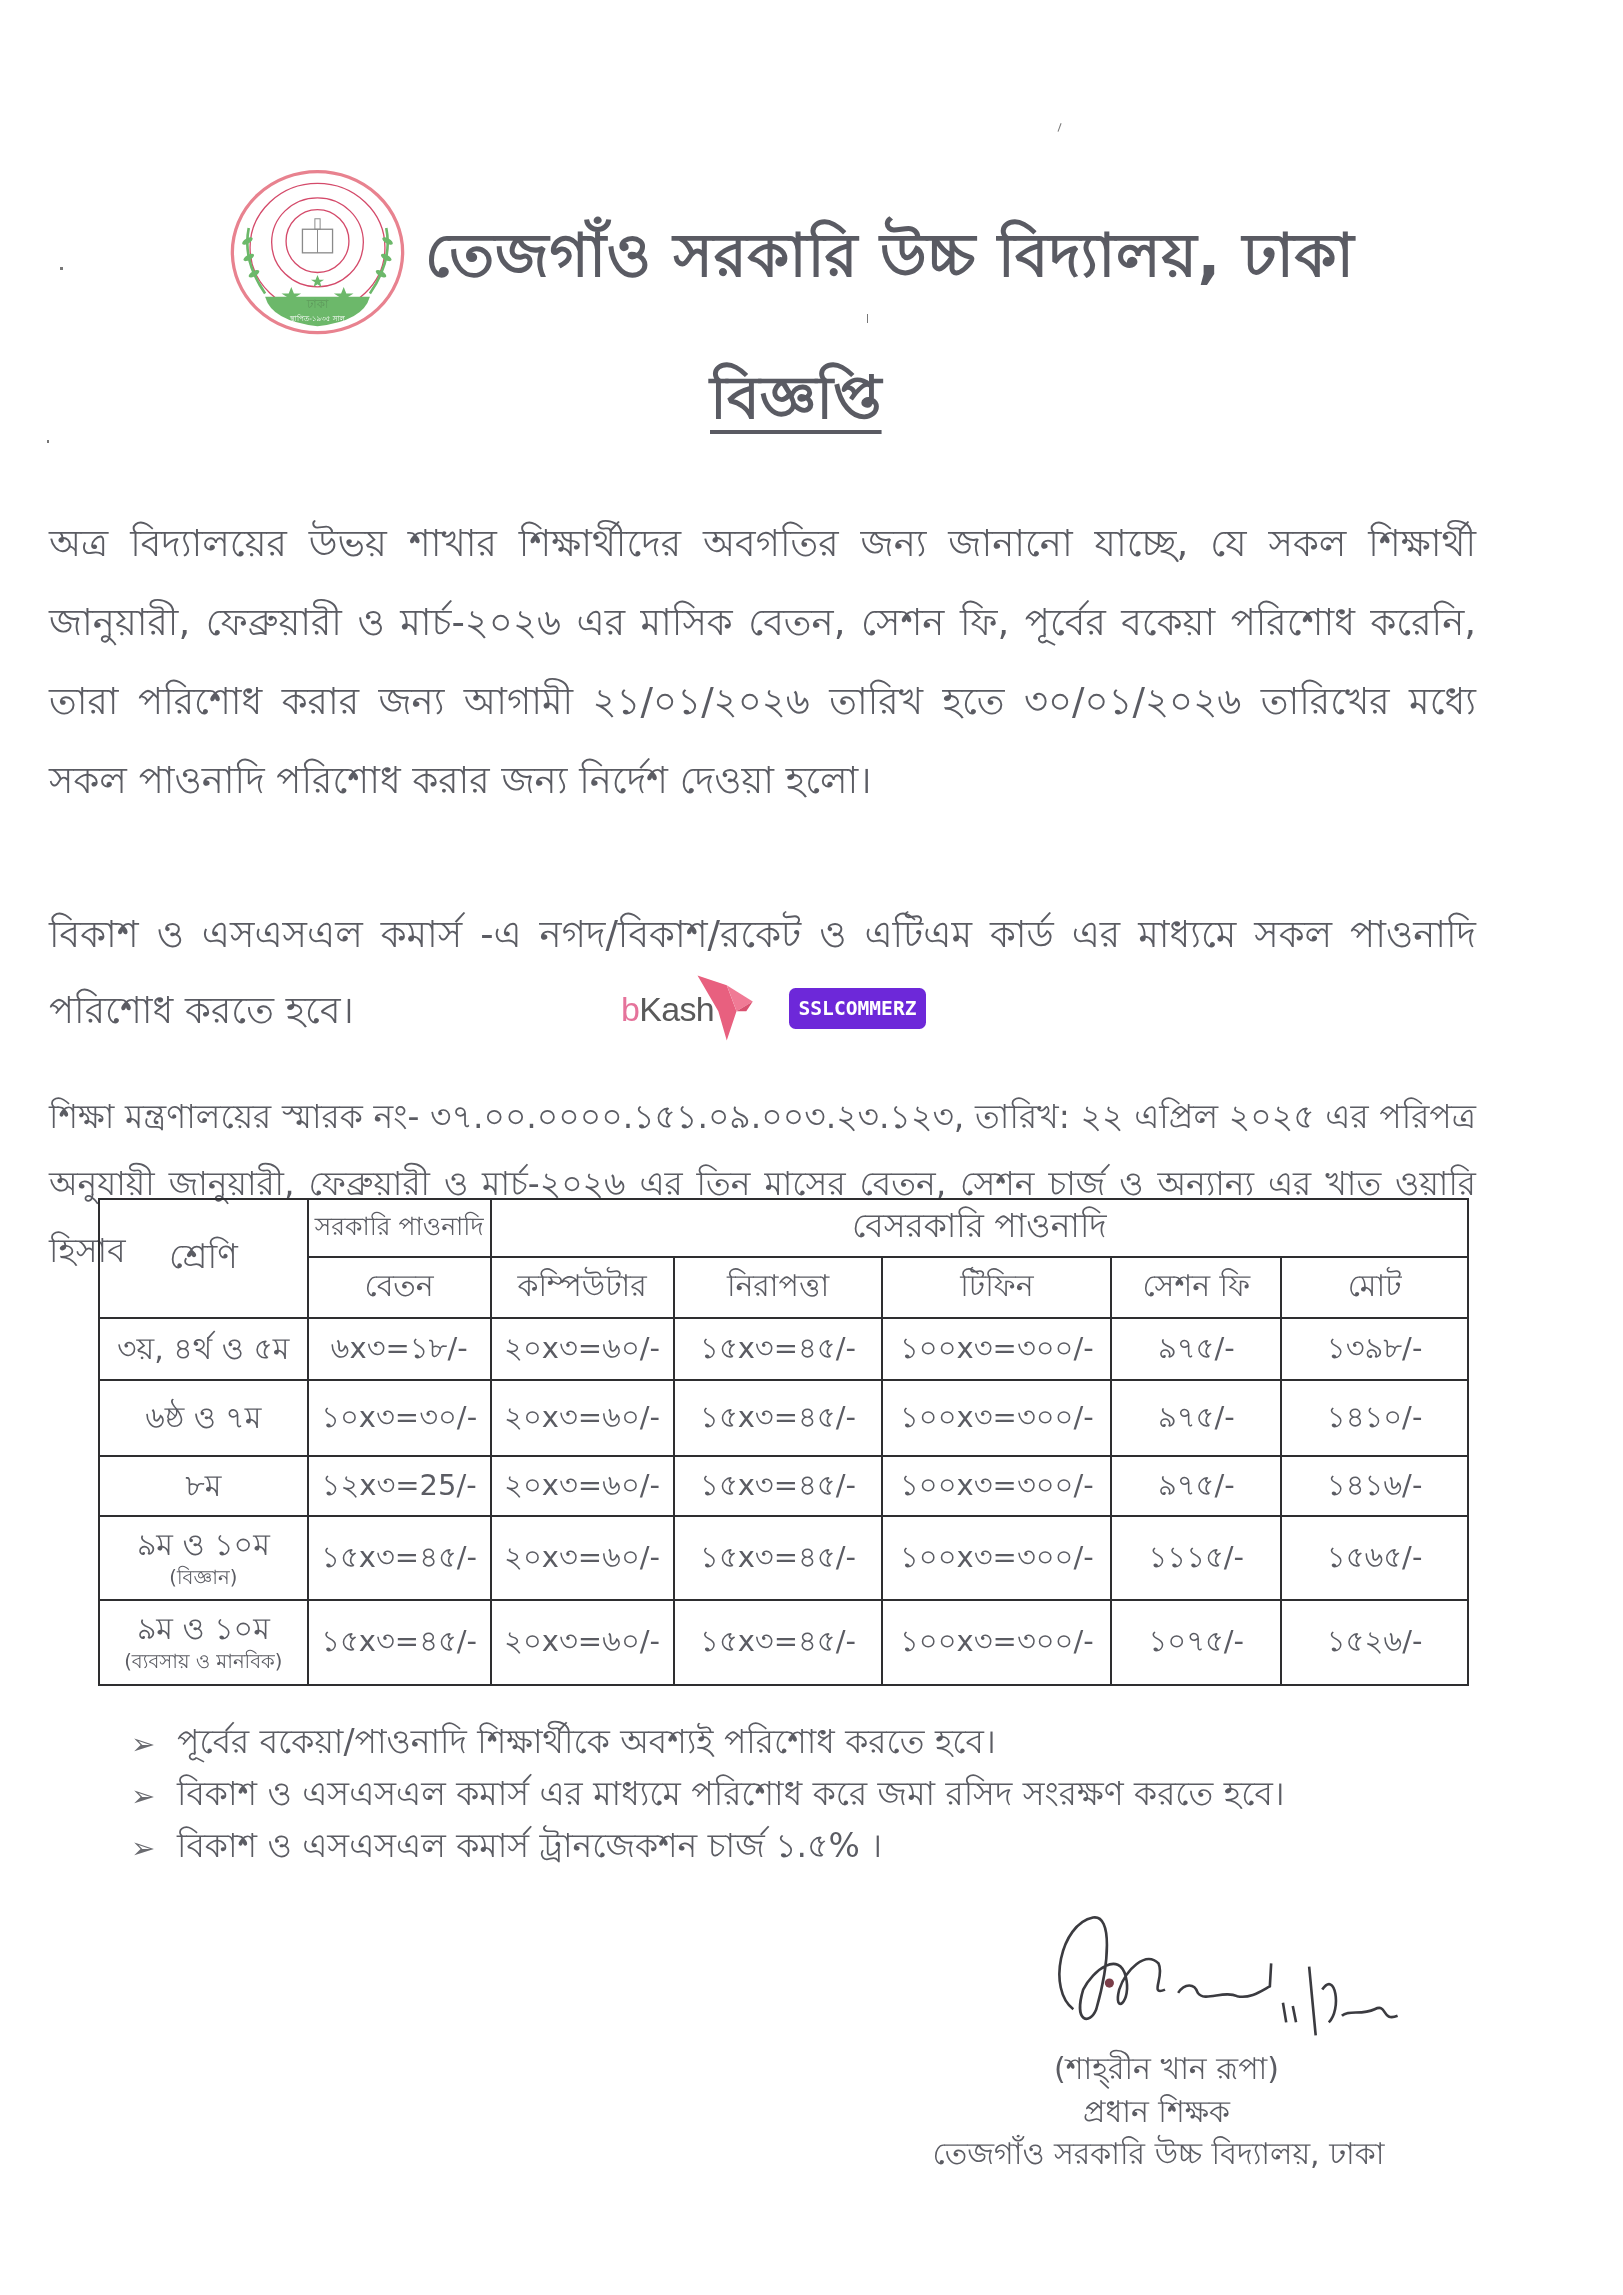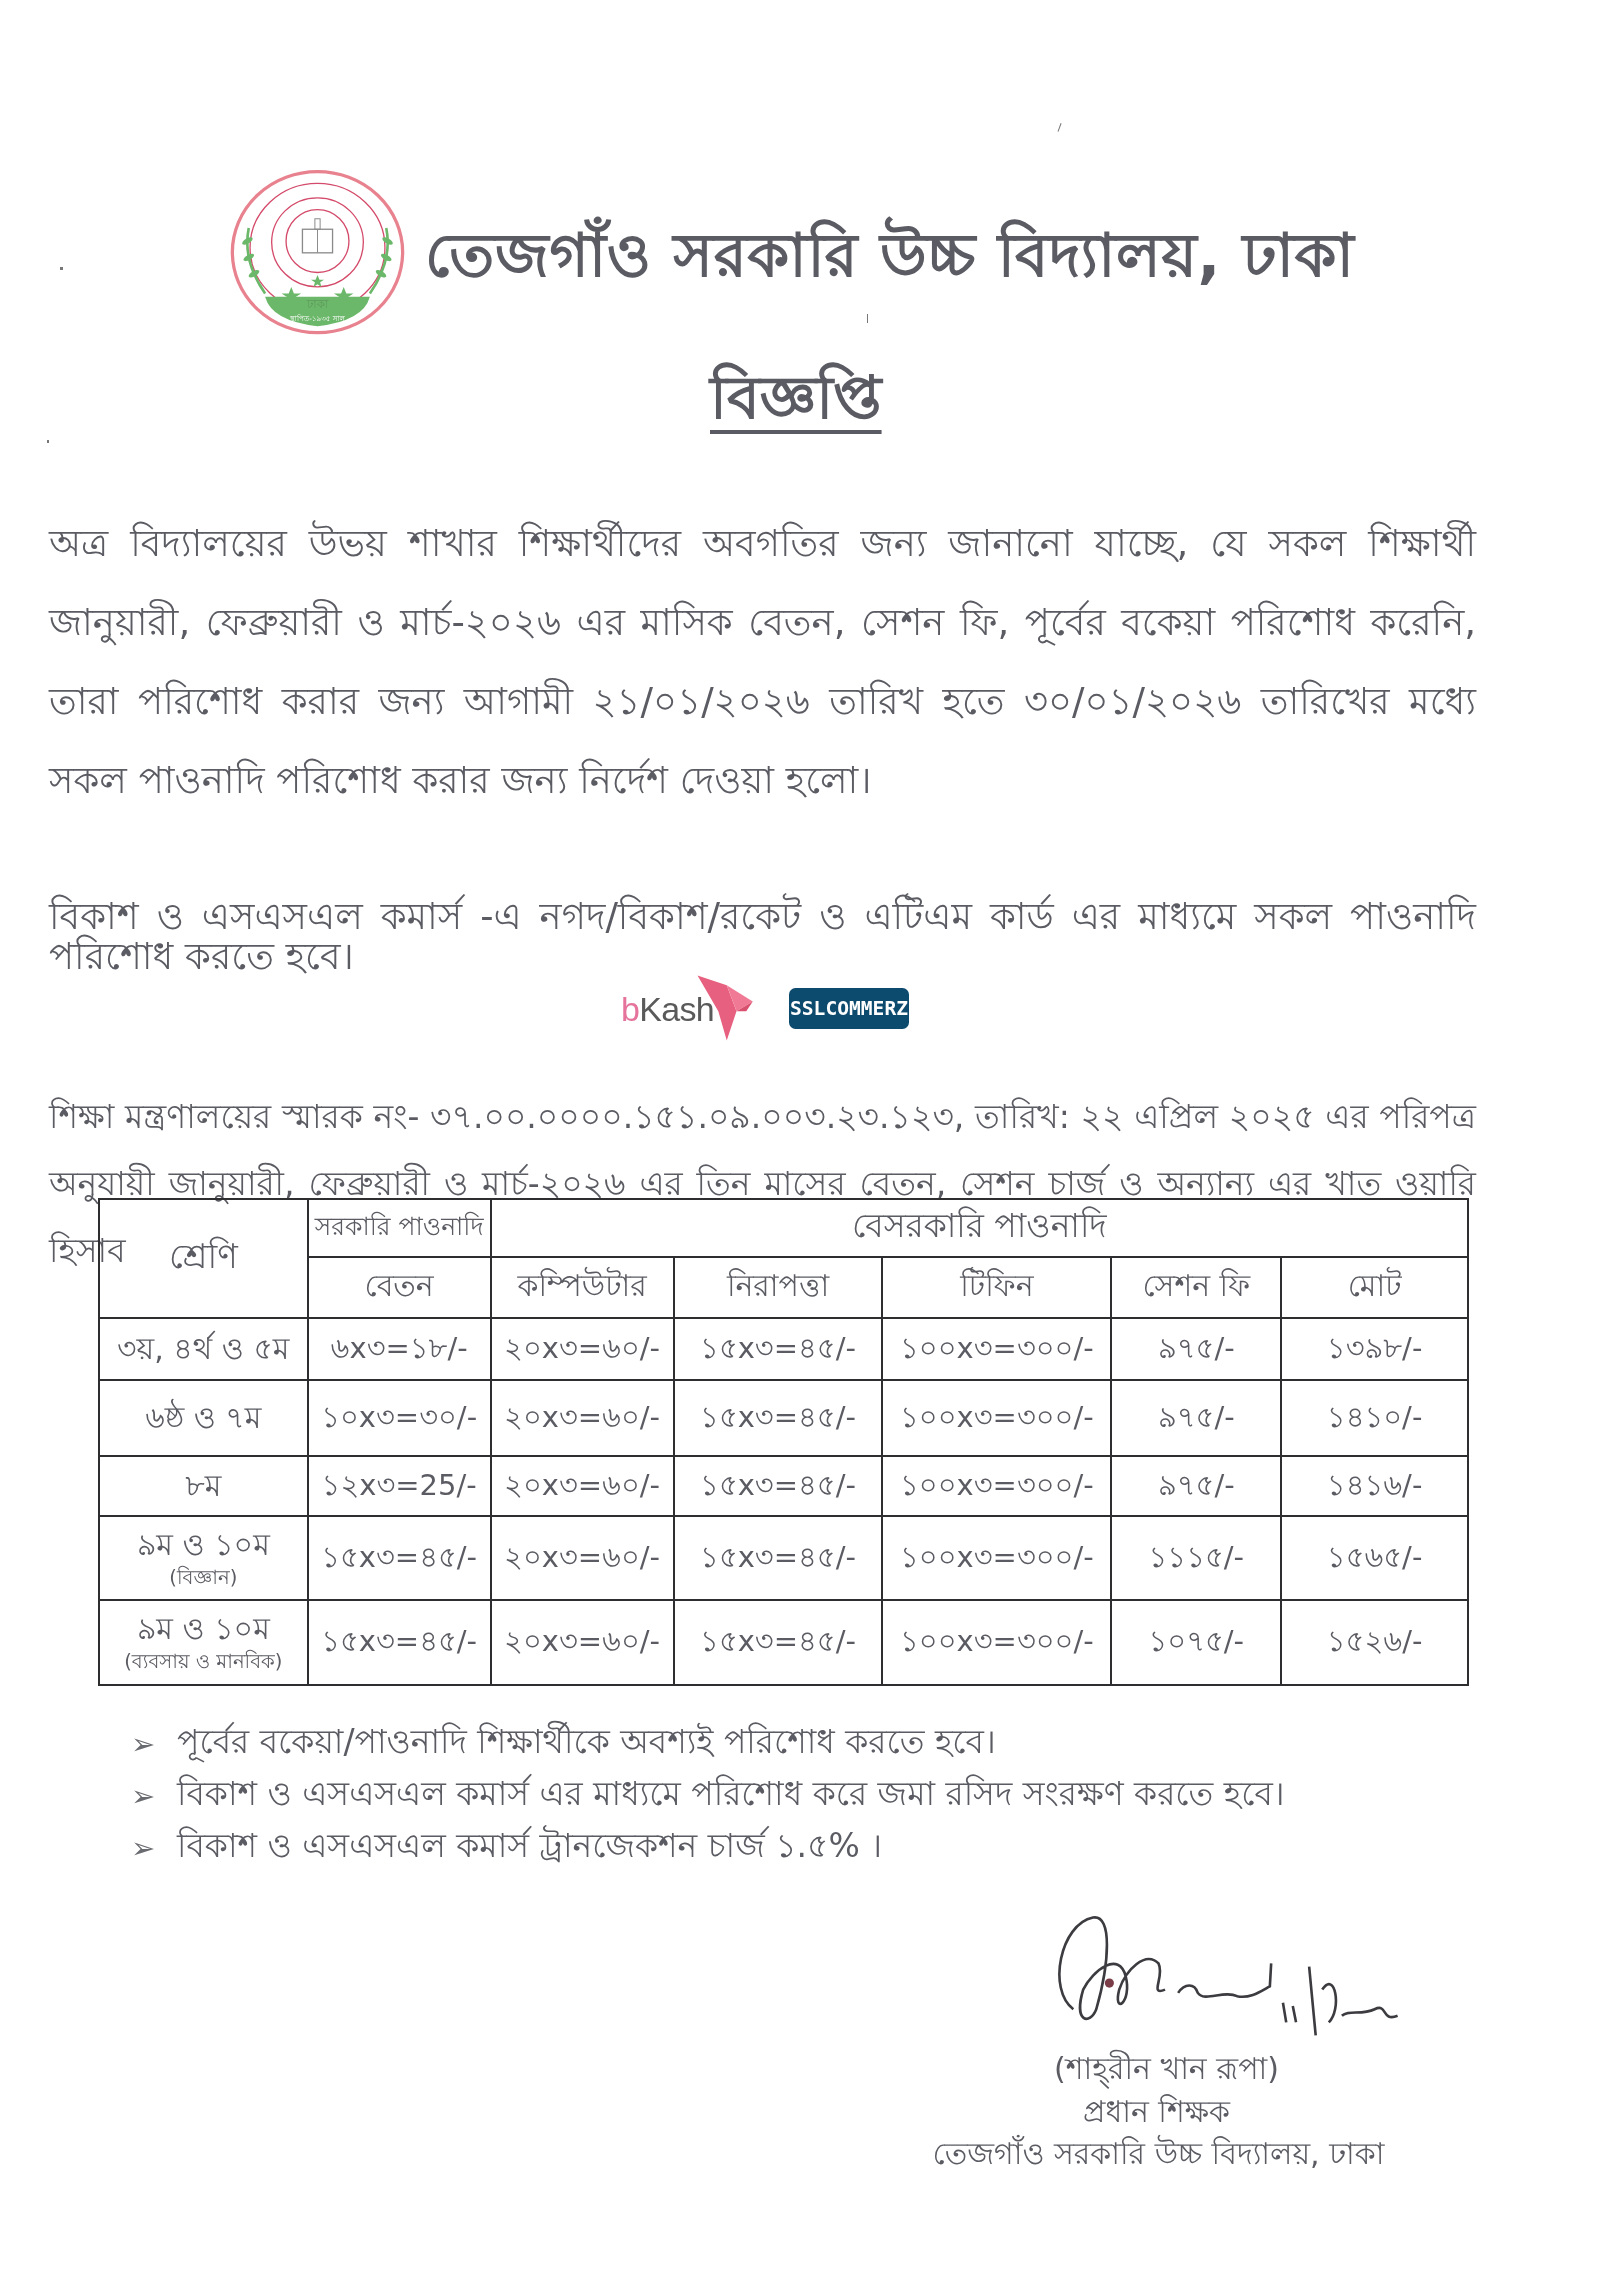--- a/index.html
+++ b/index.html
@@ -4,26 +4,26 @@
 <style>
   html, body { margin:0; padding:0; background:#ffffff; }
   body { width:1623px; height:2295px; position:relative; overflow:hidden;
          font-family:"DejaVu Sans", sans-serif; color:#55565c; }
   .abs { position:absolute; }
   .logo { left:229px; top:169px; width:177px; height:167px; }
   .school-title { left:425px; top:209px; font-size:60px; font-weight:bold; color:#5a5b63; letter-spacing:0.7px; white-space:nowrap; }
   .notice-title { left:710px; top:353px; font-size:59px; font-weight:bold; color:#5a5b63; text-decoration:underline; text-underline-offset:11.8px; text-decoration-thickness:3.9px; }
   .para { left:49px; width:1427px; font-size:37px; line-height:79px; color:#5b5c63; text-align:justify; }
   .para1 { top:504px; }
-  .para2 { top:897px; line-height:40px; }
+  .para2 { top:897px; line-height:76px; }
   .para3 { top:1083px; font-size:33px; line-height:67px; }
   .bkash { left:609px; top:972px; width:157px; height:72px; }
   .bkash-text { position:absolute; left:0; top:18.3px; font-family:"Liberation Sans", sans-serif; font-size:34px; color:#5a5a5a; letter-spacing:-0.7px;margin-left:12px; }
   .bkash-text .b { color:#e5739b; }
-  .ssl { left:789px; top:988px; width:120px; height:41px; background:#0c4a6e; border-radius:6.5px;
+  .ssl { left:789px; top:988px; width:137px; height:41px; background:#6d28d9; border-radius:6.5px;
          color:#ffffff; font-family:"DejaVu Sans Mono", monospace; font-weight:bold; font-size:19.6px;
          display:flex; align-items:center; justify-content:center; letter-spacing:0px; }
   table.fees { position:absolute; left:98px; top:1198px; width:1371px; border-collapse:collapse; }
   table.fees td, table.fees th { border:2px solid #2e2e30; text-align:center; vertical-align:middle;
          font-weight:normal; color:#5b5c63; padding:0; }
   .th-group-sm { font-size:25px; height:41px; }
   .th-group-lg { font-size:33px; }
   .th-col { font-size:30px; height:59px; }
   .th-class { font-size:34px; }
   .td-class { font-size:30px; line-height:1.2; }

